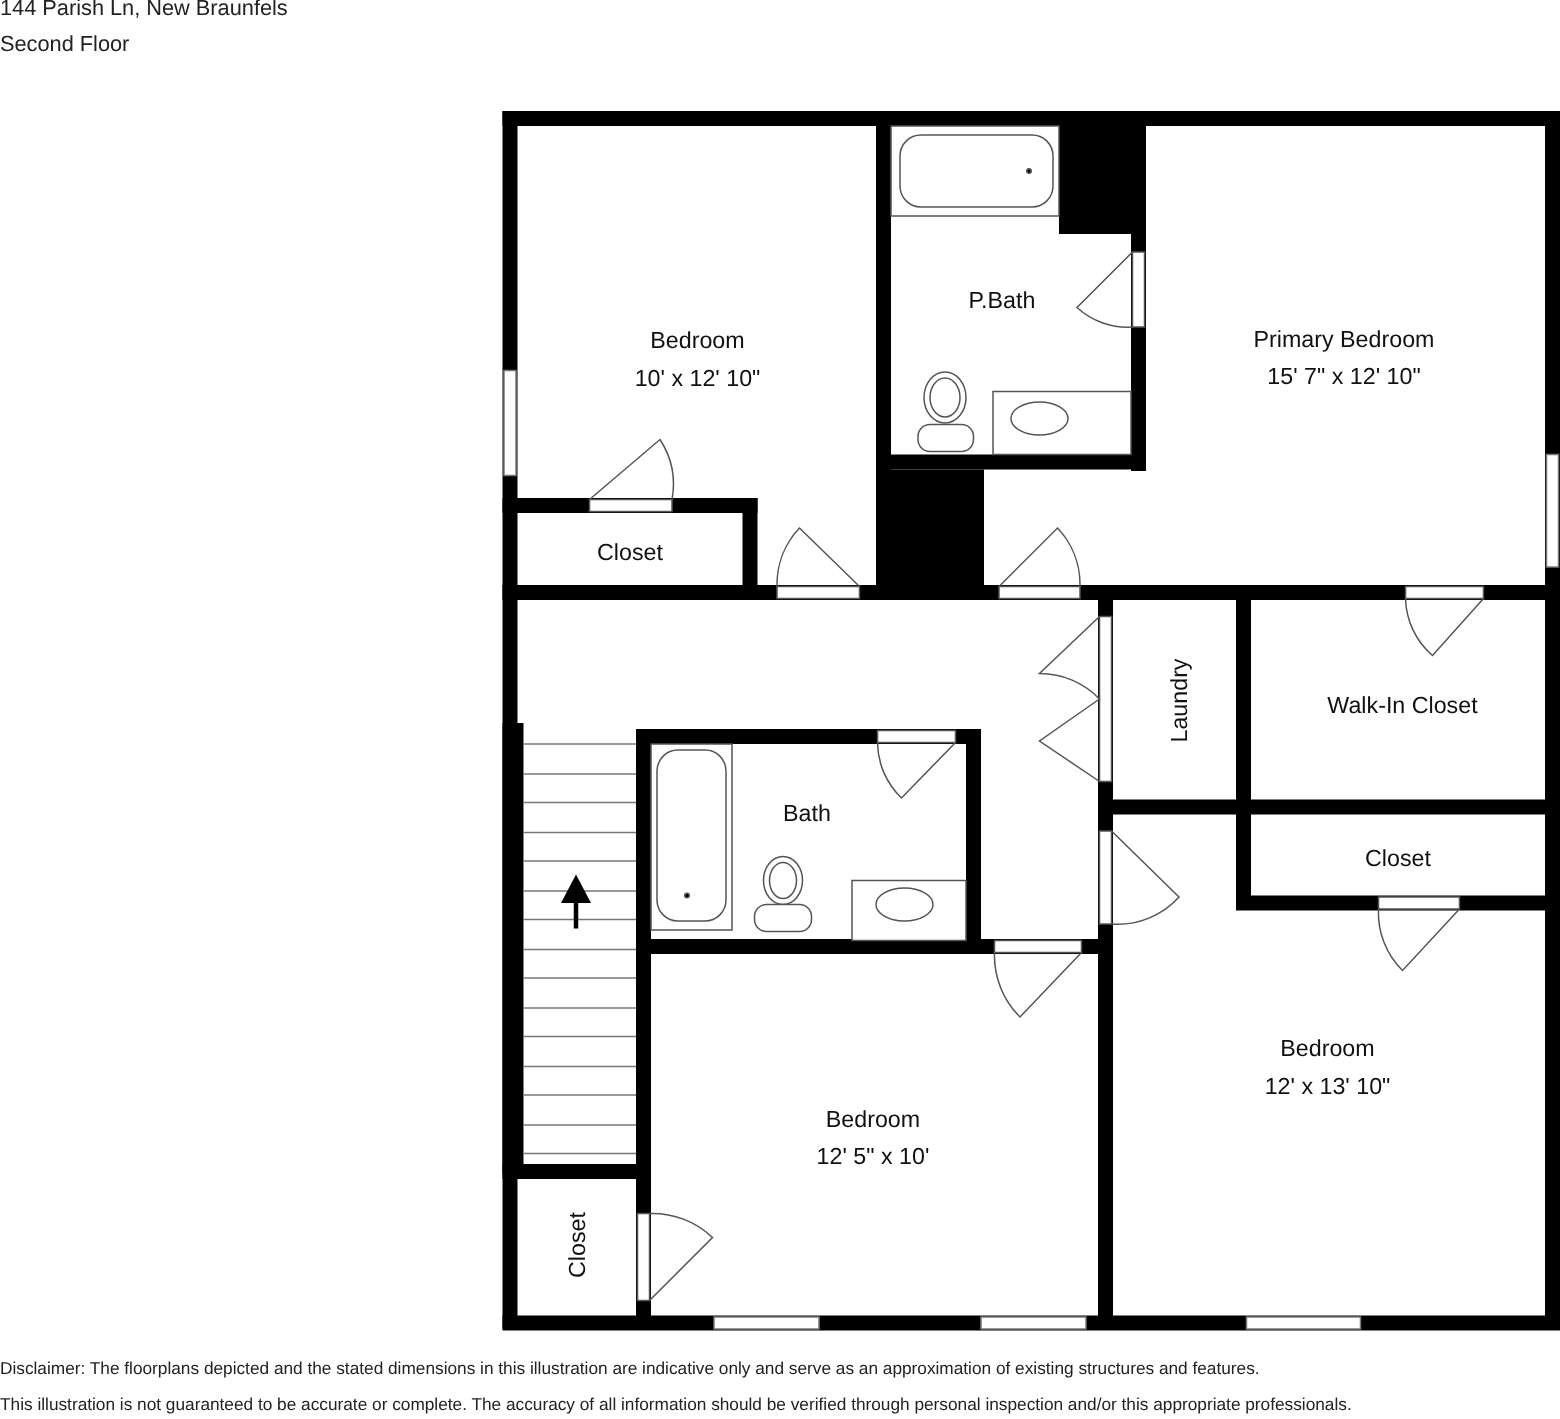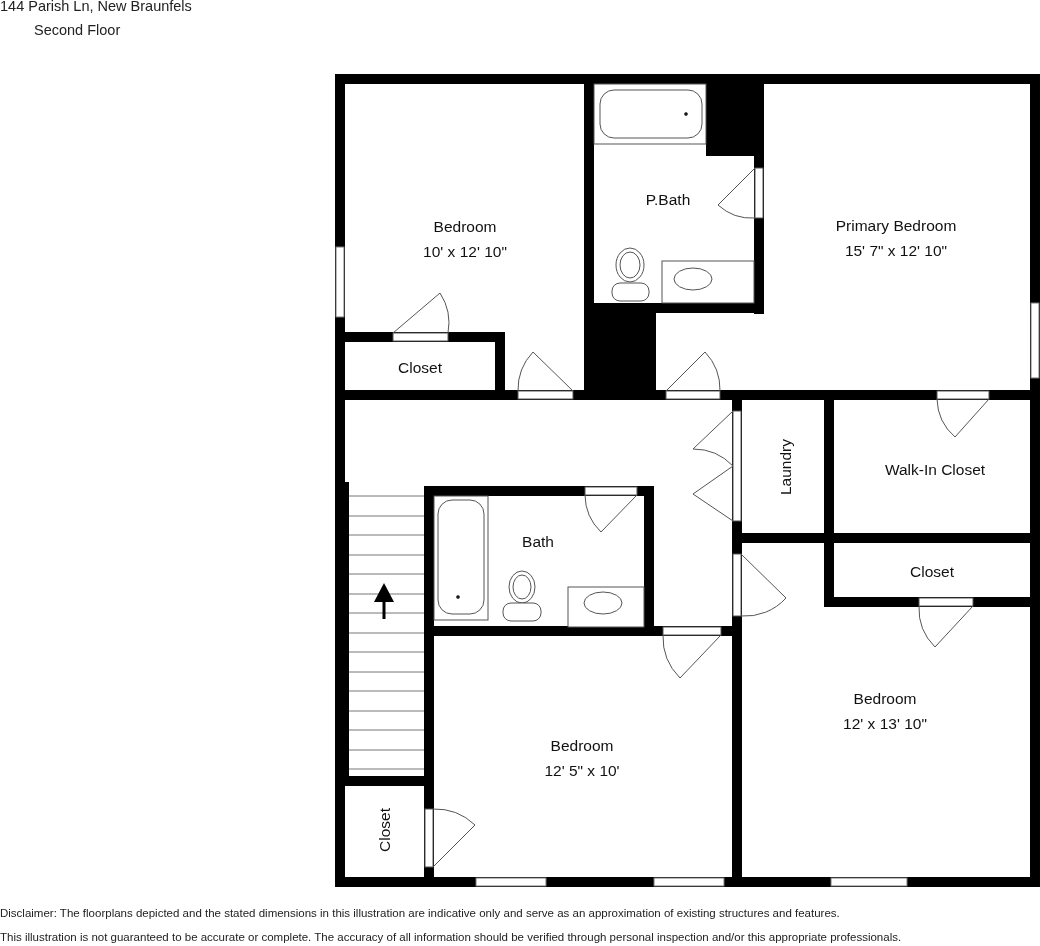--- a/index.html
+++ b/index.html
@@ -6,21 +6,21 @@
   body { width:1040px; height:946px; position:relative; overflow:hidden; font-family:"Liberation Sans", sans-serif; color:#1a1a1a; }
   .hdr { position:absolute; left:0; font-size:14.5px; color:#222; }
   .disc { position:absolute; left:0; font-size:11.5px; color:#222; white-space:nowrap; }
   svg { position:absolute; left:0; top:0; }
   .lbl { font-family:"Liberation Sans", sans-serif; fill:#111; font-size:15.5px; }
 </style>
 </head>
 <body>
 
 <div class="hdr" style="top:-2px;">144 Parish Ln, New Braunfels</div>
-<div class="hdr" style="top:22px;padding-left:34px;">Second Floor</div>
+<div class="hdr" style="top:22px;">Second Floor</div>
 
 <svg width="1040" height="946" viewBox="0 0 1040 946">
   <g fill="#000">
 
     <rect x="335" y="74" width="705" height="10"></rect>
     <rect x="335" y="74" width="10" height="812"></rect>
     <rect x="1030" y="74" width="10" height="812"></rect>
     <rect x="335" y="877" width="705" height="10"></rect>
 
     <rect x="584" y="74" width="10" height="320"></rect>

